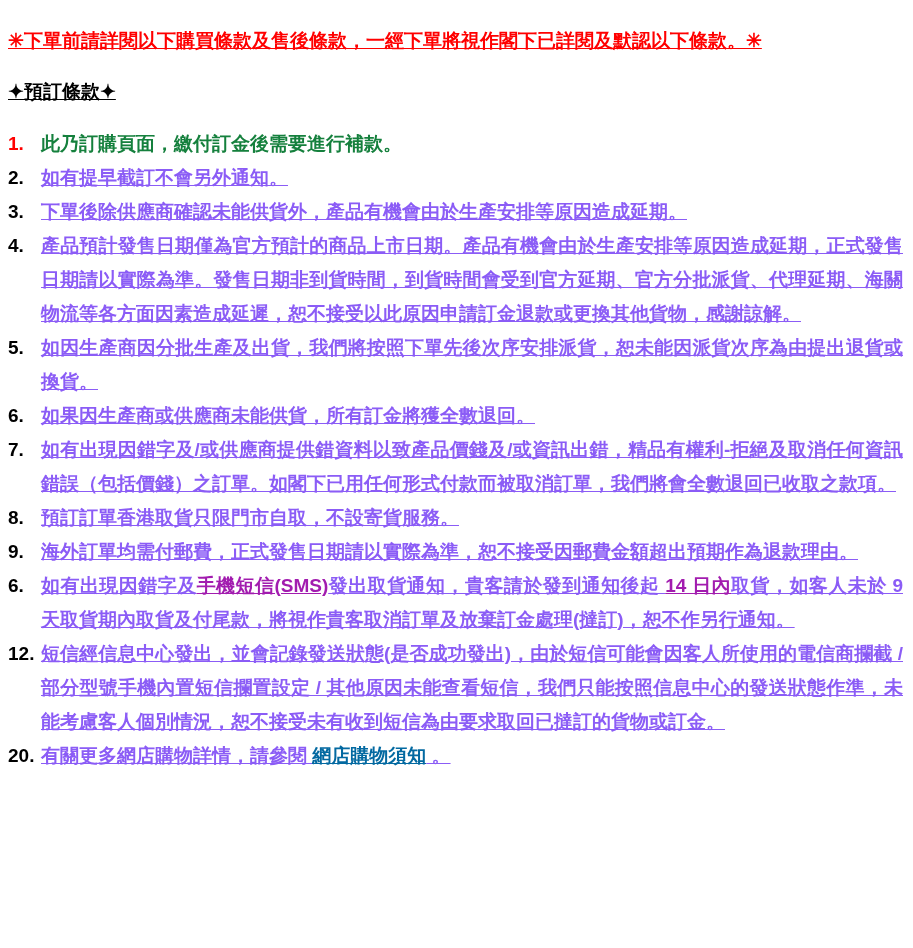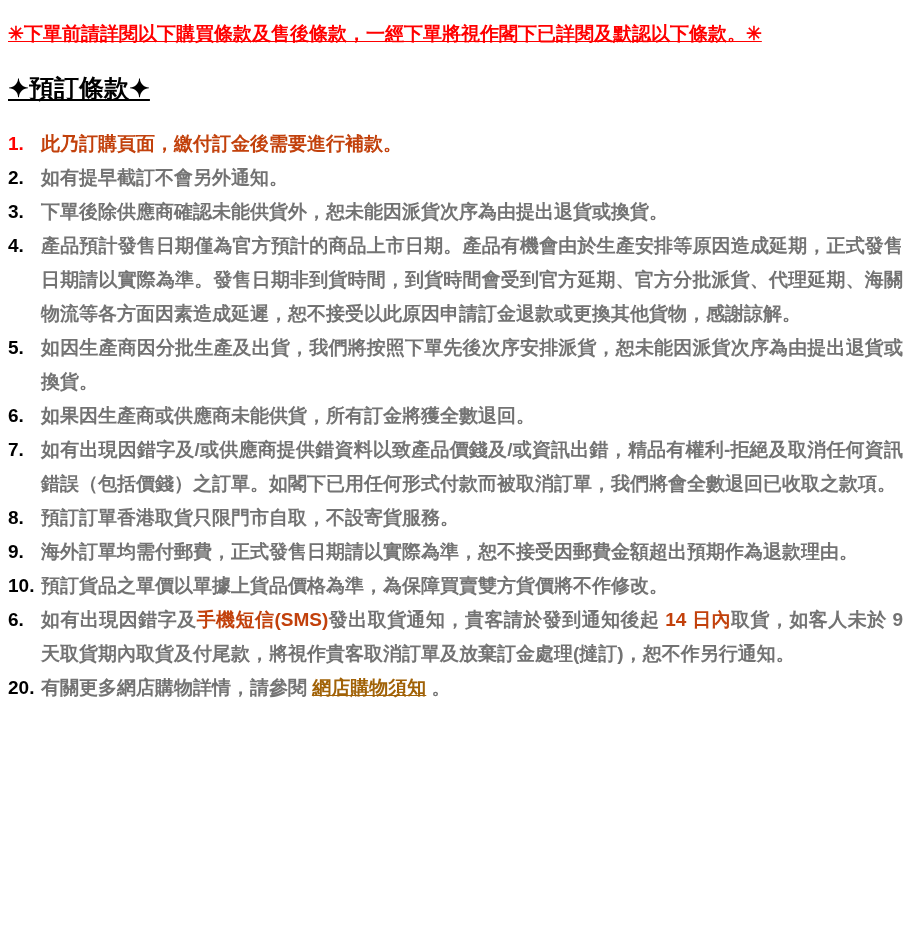--- a/index.html
+++ b/index.html
@@ -11,33 +11,33 @@
     font-family: "Liberation Sans", sans-serif;
     font-weight: bold;
     color: #000000;
     width: 913px;
     min-height: 948px;
     box-sizing: border-box;
   }
   .page {
     box-sizing: border-box;
     width: 913px;
-    padding: 20px 10px 10px 8px;
+    padding: 27px 10px 10px 8px;
   }
   .notice {
     color: #ff0000;
     font-size: 19px;
     line-height: 1.45;
     text-decoration: underline;
     margin-bottom: 24px;
     word-break: break-all;
   }
   .section-title {
     color: #000000;
-    font-size: 25px;
+    font-size: 19px;
     text-decoration: underline;
     margin-bottom: 22px;
   }
   .terms-list {
     margin: 0;
     padding: 0;
   }
   .term-item {
     display: flex;
     font-size: 19px;
@@ -50,30 +50,32 @@
   }
   .term-number.seg-red {
     color: #ff0000;
   }
   .term-text {
     flex: 1 1 auto;
     text-align: justify;
     word-break: break-all;
   }
   .seg-normal {
-    color: #737373;
+    color: #8b5cf6;
+    text-decoration: underline;
   }
   .seg-red {
-    color: #c2410c;
+    color: #15803d;
   }
   .seg-red-underline {
-    color: #c2410c;
+    color: #a21caf;
+    text-decoration: underline;
   }
   a.seg-link {
-    color: #a16207;
+    color: #0369a1;
     text-decoration: underline;
     cursor: pointer;
   }
 </style>
 </head>
 <body>
 
 <div class="page">
   <div class="notice">✳下單前請詳閱以下購買條款及售後條款，一經下單將視作閣下已詳閱及默認以下條款。✳</div>
 
@@ -83,21 +85,21 @@
       <div class="term-item">
         <span class="term-number seg-red">1.</span>
         <span class="term-text"><span class="seg seg-red">此乃訂購頁面，繳付訂金後需要進行補款。</span></span>
       </div>
       <div class="term-item">
         <span class="term-number">2.</span>
         <span class="term-text"><span class="seg seg-normal">如有提早截訂不會另外通知。</span></span>
       </div>
       <div class="term-item">
         <span class="term-number">3.</span>
-        <span class="term-text"><span class="seg seg-normal">下單後除供應商確認未能供貨外，恕未能因派貨次序為由提出退貨或換貨。</span></span>
+        <span class="term-text"><span class="seg seg-normal">下單後除供應商確認未能供貨外，產品有機會由於生產安排等原因造成延期。</span></span>
       </div>
       <div class="term-item">
         <span class="term-number">4.</span>
         <span class="term-text"><span class="seg seg-normal">產品預計發售日期僅為官方預計的商品上市日期。產品有機會由於生產安排等原因造成延期，正式發售日期請以實際為準。發售日期非到貨時間，到貨時間會受到官方延期、官方分批派貨、代理延期、海關物流等各方面因素造成延遲，恕不接受以此原因申請訂金退款或更換其他貨物，感謝諒解。</span></span>
       </div>
       <div class="term-item">
         <span class="term-number">5.</span>
         <span class="term-text"><span class="seg seg-normal">如因生產商因分批生產及出貨，我們將按照下單先後次序安排派貨，恕未能因派貨次序為由提出退貨或換貨。</span></span>
       </div>
       <div class="term-item">
@@ -110,25 +112,25 @@
       </div>
       <div class="term-item">
         <span class="term-number">8.</span>
         <span class="term-text"><span class="seg seg-normal">預訂訂單香港取貨只限門市自取，不設寄貨服務。</span></span>
       </div>
       <div class="term-item">
         <span class="term-number">9.</span>
         <span class="term-text"><span class="seg seg-normal">海外訂單均需付郵費，正式發售日期請以實際為準，恕不接受因郵費金額超出預期作為退款理由。</span></span>
       </div>
       <div class="term-item">
-        <span class="term-number">10.</span>
-        <span class="term-text"><span class="seg seg-normal">預訂貨品之單價以單據上貨品價格為準，為保障買賣雙方貨價將不作修改。</span></span>
+        <span class="term-number">6.</span>
+        <span class="term-text"><span class="seg seg-normal">如有出現因錯字及</span><span class="seg seg-red-underline">手機短信(SMS)</span><span class="seg seg-normal">發出取貨通知，貴客請於發到通知後起 </span><span class="seg seg-red-underline">14 日內</span><span class="seg seg-normal">取貨，如客人未於 9 天取貨期內取貨及付尾款，將視作貴客取消訂單及放棄訂金處理(撻訂)，恕不作另行通知。</span></span>
       </div>
       <div class="term-item">
-        <span class="term-number">6.</span>
-        <span class="term-text"><span class="seg seg-normal">如有出現因錯字及</span><span class="seg seg-red-underline">手機短信(SMS)</span><span class="seg seg-normal">發出取貨通知，貴客請於發到通知後起 </span><span class="seg seg-red-underline">14 日內</span><span class="seg seg-normal">取貨，如客人未於 9 天取貨期內取貨及付尾款，將視作貴客取消訂單及放棄訂金處理(撻訂)，恕不作另行通知。</span></span>
+        <span class="term-number">12.</span>
+        <span class="term-text"><span class="seg seg-normal">短信經信息中心發出，並會記錄發送狀態(是否成功發出)，由於短信可能會因客人所使用的電信商攔截 / 部分型號手機內置短信攔置設定 / 其他原因未能查看短信，我們只能按照信息中心的發送狀態作準，未能考慮客人個別情況，恕不接受未有收到短信為由要求取回已撻訂的貨物或訂金。</span></span>
       </div>
       <div class="term-item">
         <span class="term-number">20.</span>
         <span class="term-text"><span class="seg seg-normal">有關更多網店購物詳情，請參閱 </span><a class="seg seg-link" href="#">網店購物須知</a><span class="seg seg-normal"> 。</span></span>
       </div>
     </div>
 </div>
 
 </body></html>

